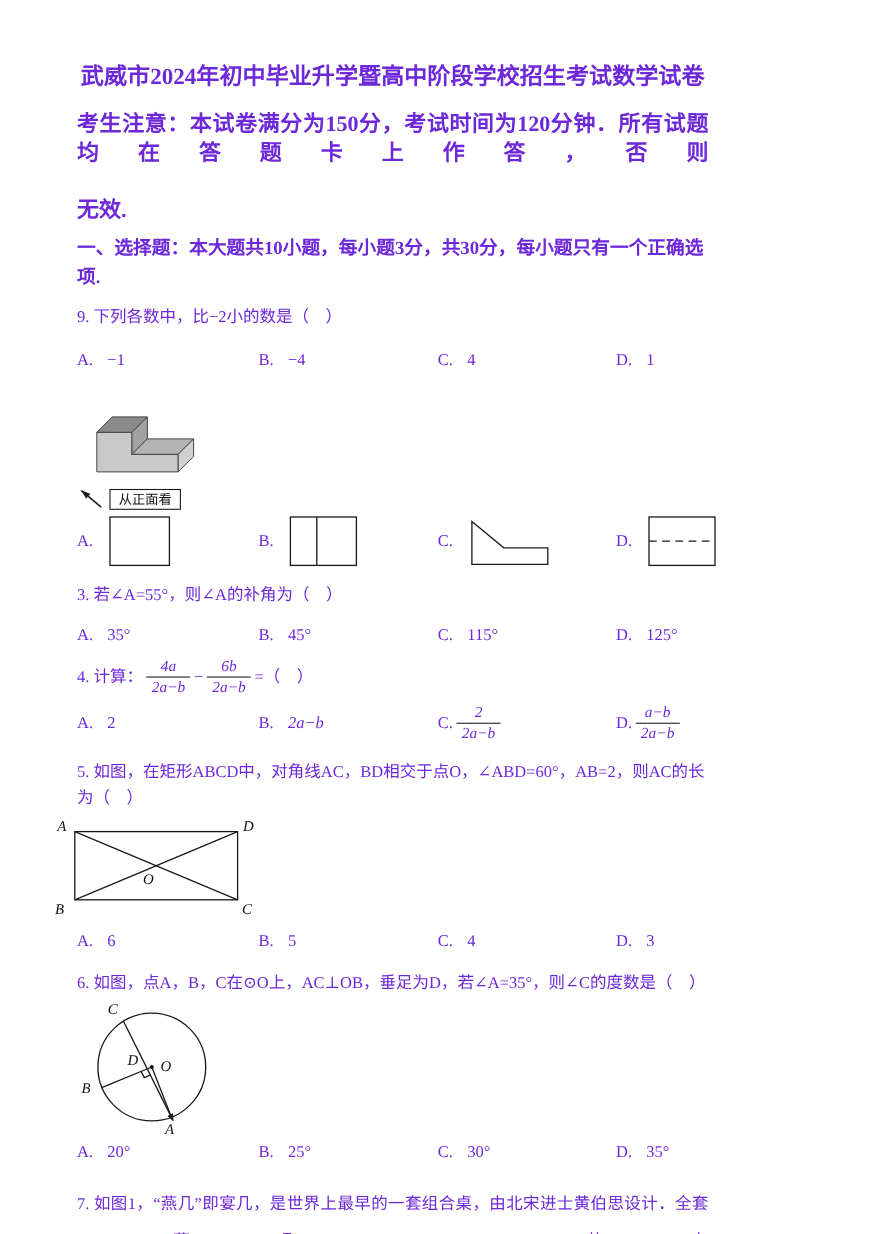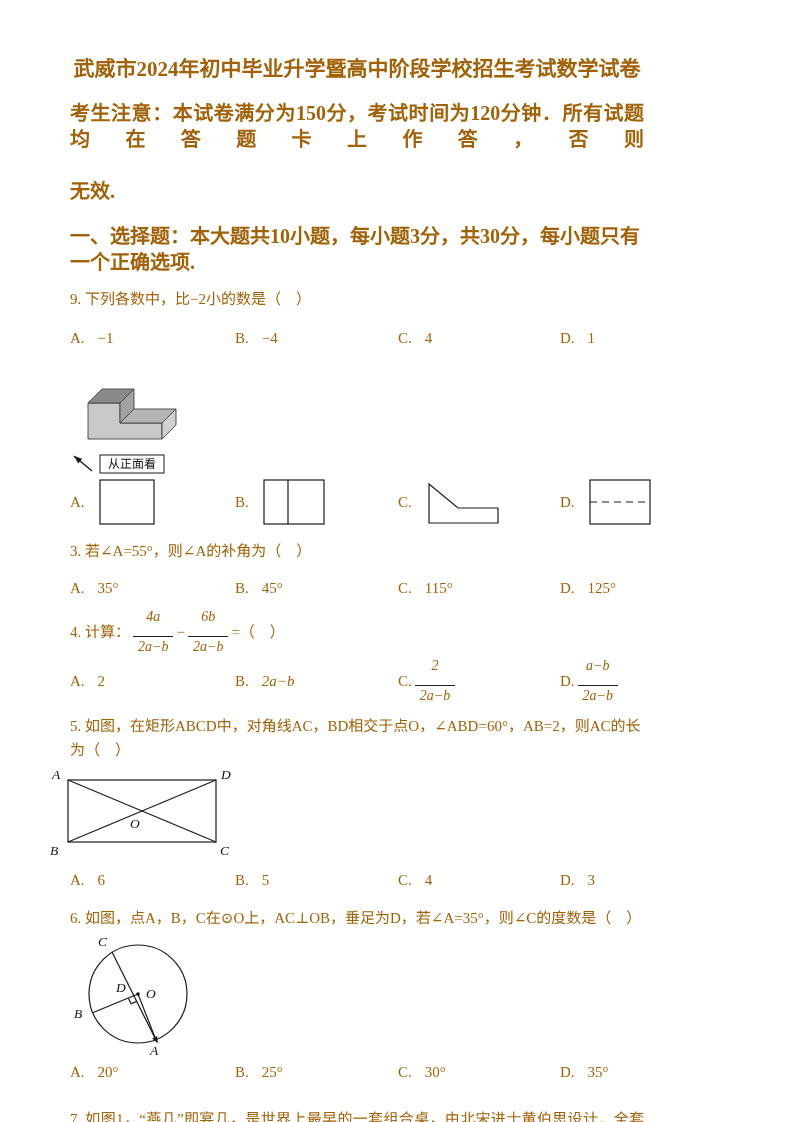--- a/index.html
+++ b/index.html
@@ -2,44 +2,44 @@
 <html lang="zh-CN"><head>
 <meta charset="utf-8">
 <style>
   * { margin:0; padding:0; box-sizing:border-box; }
   html,body { background:#ffffff; }
   body { width:793px; }
   .sheet {
     width:714px; height:1122px; background:#fff; overflow:hidden;
     padding:46px 70px 0 70px;
     font-family:"Liberation Serif","DejaVu Serif",serif;
-    color:#a16207;
+    color:#6d28d9;
   }
   .title { font-size:21px; font-weight:bold; text-align:center; line-height:30px; margin-top:8px; }
   .notice { font-size:20px; font-weight:bold; line-height:26px; }
   .n1 { margin-top:16px; }
   .n2 { margin-top:26px; }
   .just { text-align:justify; text-align-last:justify; }
-  .section { font-size:20px; font-weight:bold; line-height:26px; margin-top:19px; }
+  .section { font-size:17px; font-weight:bold; line-height:26px; margin-top:9px; }
   .stem { font-size:15px; line-height:24px; }
   .opt-row { display:grid; grid-template-columns:165px 163px 162px 1fr; font-size:15px; line-height:24px; align-items:center; }
   .opt { display:flex; align-items:center; }
   .olab { flex:0 0 auto; }
   .oval { margin-left:13px; }
   .mi { font-style:italic; }
   .q1 { margin-top:12px; } .q1 .opt-row { margin-top:15px; }
   .q2 { margin-top:13px; }
   .fig2 { margin-top:4px; margin-left:-12px; display:block; }
   .q2 .opt-row { margin-top:2px; }
   .optimg { margin-left:12px; display:block; }
   .q3 { margin-top:12px; } .q3 .opt-row { margin-top:13px; }
   .q4 { margin-top:8px; } .q4 .opt-row { margin-top:2px; min-height:44px; }
   .mathline { display:flex; align-items:center; }
   .frac { display:inline-flex; flex-direction:column; text-align:center; vertical-align:middle; margin:0 3px; font-size:14px; }
-  .fnum { display:block; border-bottom:1.2px solid #222; padding:0 5px 11px 5px; line-height:17px;text-align:center; }
+  .fnum { display:block; border-bottom:1.2px solid #222; padding:0 5px 0 5px; line-height:17px;text-align:center; }
   .fden { display:block; padding:1px 5px 0 5px; line-height:17px; }
   .q5 { margin-top:10px; }
   .fig5 { margin-top:4px; margin-left:-26px; display:block; }
   .q5 .opt-row { margin-top:4px; }
   .q6 { margin-top:14px; }
   .fig6 { margin-top:2px; margin-left:-8px; display:block; }
   .q6 .opt-row { margin-top:2px; }
   .q7 { margin-top:18px; }
   .q7 .stem { line-height:34px; }
   svg .ln { fill:none; stroke:#1a1a1a; stroke-width:1.2; }

